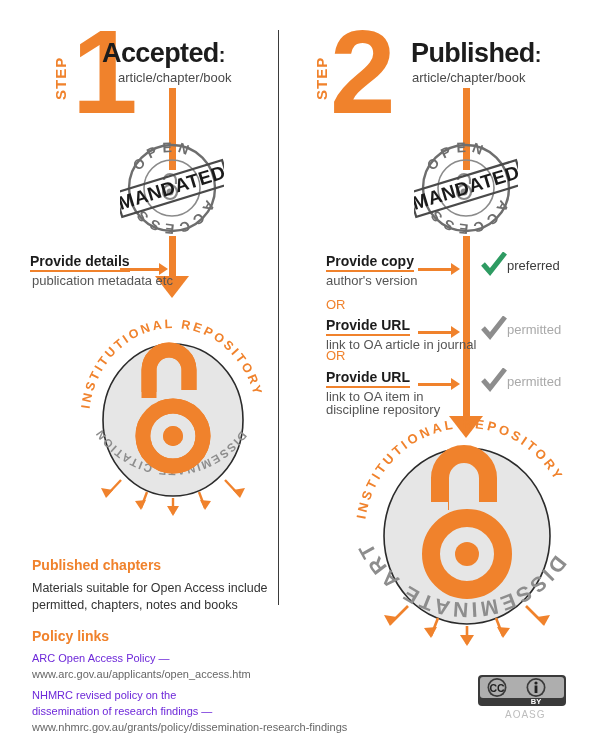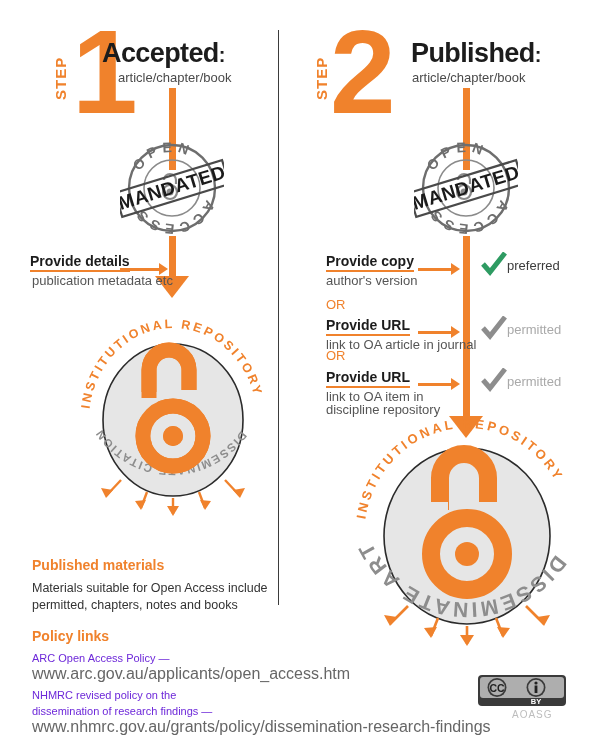--- a/index.html
+++ b/index.html
@@ -45,21 +45,21 @@
   .tick{position:absolute;}
 
   
   .repo{position:absolute;}
   .repo svg{display:block;overflow:visible;}
 
   
   .blk-h{position:absolute;font-size:14px;font-weight:bold;color:#F0822C;white-space:nowrap;}
   .blk-p{position:absolute;font-size:12.5px;color:#333;line-height:17px;}
   .lnk-b{position:absolute;font-size:11px;font-weight:normal;color:#6d28d9;line-height:16px;}
-  .lnk-u{position:absolute;font-size:16px;color:#666;line-height:16px;white-space:nowrap;}
+  .lnk-u{position:absolute;font-size:11px;color:#666;line-height:16px;white-space:nowrap;}
 
   
   .cc{position:absolute;}
   .cc-cap{position:absolute;font-size:10px;color:#bdbdbd;letter-spacing:1px;}
 </style>
 </head>
 <body>
 
 <div class="poster">
 
@@ -143,21 +143,21 @@
       <g fill="#F0822C">
         <polygon points="31,186 26,176 38,178"></polygon>
         <polygon points="66,198 60,189 71,188"></polygon>
         <polygon points="98,204 92,194 104,194"></polygon>
         <polygon points="130,198 125,188 136,189"></polygon>
         <polygon points="165,186 158,178 170,176"></polygon>
       </g>
     </svg>
   </div>
 
-  <div class="blk-h" style="left:32px;top:557px;">Published materials</div>
+  <div class="blk-h" style="left:32px;top:557px;">Published chapters</div>
   <div class="blk-p" style="left:32px;top:580px;">
     <div>Materials suitable for Open Access include</div>
     <div>permitted, chapters, notes and books</div>
   </div>
 
   <div class="blk-h" style="left:32px;top:628px;">Policy links</div>
   <div class="lnk-b" style="left:32px;top:650px;">ARC Open Access Policy —</div>
   <div class="lnk-u" style="left:32px;top:666px;">www.arc.gov.au/applicants/open_access.htm</div>
   <div class="lnk-b" style="left:32px;top:687px;">
     <div>NHMRC revised policy on the</div>
@@ -284,15 +284,15 @@
       <circle cx="19" cy="12.5" r="9.5" fill="#3a3a3a"></circle>
       <circle cx="19" cy="12.5" r="7.8" fill="#aeaeae"></circle>
       <text x="19" y="17" text-anchor="middle" font-size="10.5" font-weight="bold" fill="#222" font-family="'Liberation Sans',sans-serif">CC</text>
       <circle cx="58" cy="12.5" r="9.5" fill="#3a3a3a"></circle>
       <circle cx="58" cy="12.5" r="7.8" fill="#aeaeae"></circle>
       <circle cx="58" cy="8" r="1.6" fill="#222"></circle>
       <rect x="56.6" y="10.5" width="2.8" height="7.5" fill="#222"></rect>
       <text x="58" y="29" text-anchor="middle" font-size="7.5" font-weight="bold" fill="#ffffff" font-family="'Liberation Sans',sans-serif">BY</text>
     </svg>
   </div>
-  <div class="cc-cap" style="left:505px;top:709px;margin-left:7px;">AOASG</div>
+  <div class="cc-cap" style="left:505px;top:709px;">AOASG</div>
 
 </div>
 
 </body></html>

